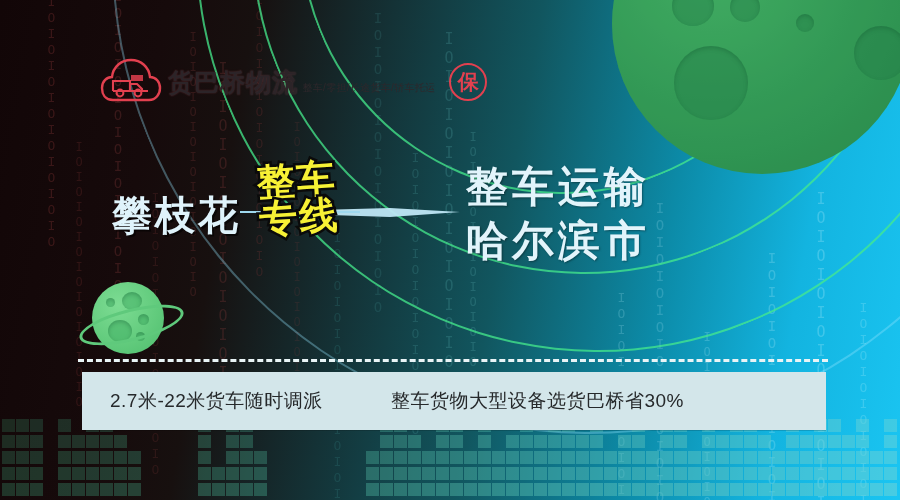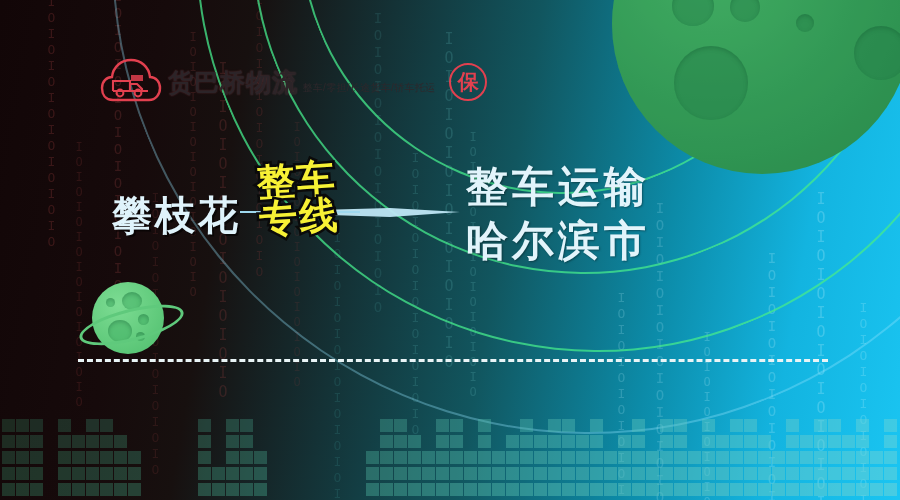--- a/index.html
+++ b/index.html
@@ -496,14 +496,18 @@
     <div>专线</div>
   </div>
 
   <div class="dest">
     <div>整车运输</div>
     <div>哈尔滨市</div>
   </div>
 
 
   <div class="dashed"></div>
+  <div class="infobar">
+    <span class="cell one">2.7米-22米货车随时调派</span>
+    <span class="cell two">整车货物大型设备选货巴桥省30%</span>
+  </div>
 
 </div>
 
 </body></html>

